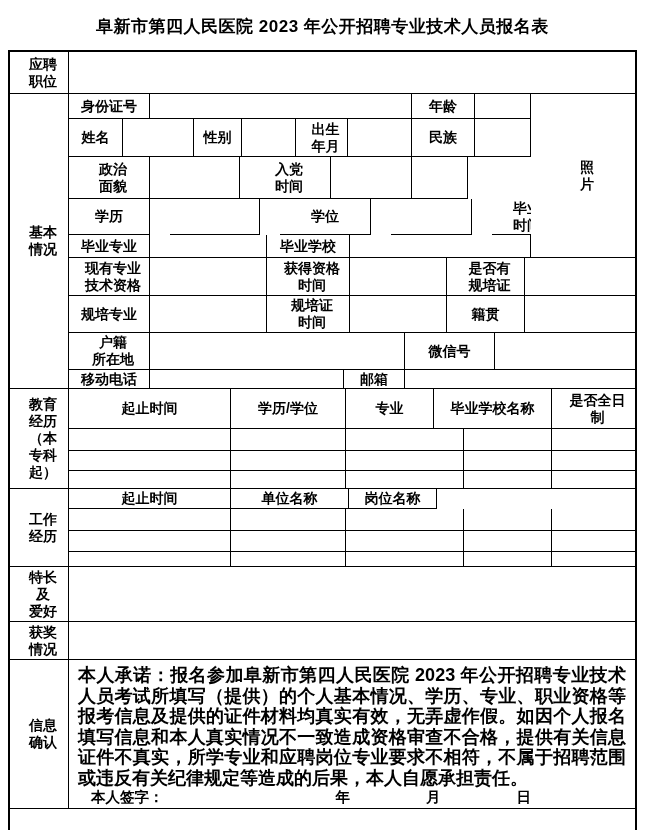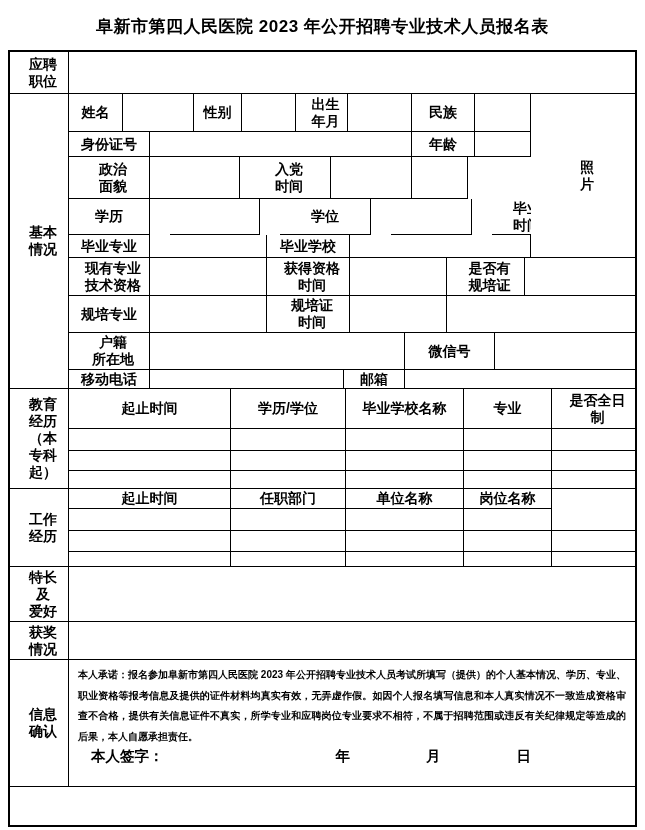--- a/index.html
+++ b/index.html
@@ -49,21 +49,21 @@
   .lbl{white-space:pre-line;padding-left:8px;}
   .fill{background:#fff;}
   .pledgecell{
     flex-direction:column;
     align-items:stretch;
     justify-content:flex-start;
     text-align:left;
     padding:5px 9px 2px 9px;
   }
   .pledge{
-    font-size:10px;
+    font-size:18px;
     line-height:20.5px;
     text-align:justify;
   }
   .sigrow{
     display:flex;
     align-items:baseline;
     font-size:14.5px;
     margin-top:1px;
   }
   .sig-label{margin-left:13px;}
@@ -84,37 +84,37 @@
     <div class="cell nr fill" style="flex:1 1 auto;height:42px;"></div>
   </div>
 
   <div class="sec">
     <div class="cell lblcol lbl">基本
 情况</div>
     <div class="col flex1">
 
       <div class="row">
         <div class="col" style="flex:0 0 462px;width:462px;">
+          <div class="row" style="height:25px;">
+            <div class="cell" style="width:81px;">身份证号</div>
+            <div class="cell fill" style="width:262px;"></div>
+            <div class="cell" style="width:63px;">年龄</div>
+            <div class="cell fill" style="width:56px;"></div>
+          </div>
           <div class="row" style="height:38px;">
             <div class="cell" style="width:54px;">姓名</div>
             <div class="cell fill" style="width:71px;"></div>
             <div class="cell" style="width:48px;">性别</div>
             <div class="cell fill" style="width:54px;"></div>
             <div class="cell lbl" style="width:52px;">出生
 年月</div>
             <div class="cell fill" style="width:64px;"></div>
             <div class="cell" style="width:63px;">民族</div>
             <div class="cell fill" style="width:56px;"></div>
           </div>
-          <div class="row" style="height:25px;">
-            <div class="cell" style="width:81px;">身份证号</div>
-            <div class="cell fill" style="width:262px;"></div>
-            <div class="cell" style="width:63px;">年龄</div>
-            <div class="cell fill" style="width:56px;"></div>
-          </div>
           <div class="row" style="height:42px;">
             <div class="cell lbl" style="width:81px;">政治
 面貌</div>
             <div class="cell fill" style="width:90px;"></div>
             <div class="cell lbl" style="width:91px;">入党
 时间</div>
             <div class="cell fill" style="width:81px;"></div>
             <div class="cell fill" style="width:56px;"></div>
           </div>
           <div class="row" style="height:36px;gap:20px;">
@@ -147,20 +147,21 @@
         <div class="cell lbl" style="width:78px;">是否有
 规培证</div>
         <div class="cell nr fill" style="flex:1 1 auto;"></div>
       </div>
       <div class="row" style="height:37px;">
         <div class="cell" style="width:81px;">规培专业</div>
         <div class="cell fill" style="width:117px;"></div>
         <div class="cell lbl" style="width:83px;">规培证
 时间</div>
         <div class="cell fill" style="width:97px;"></div>
+        <div class="cell" style="width:78px;">籍贯</div>
         <div class="cell nr fill" style="flex:1 1 auto;"></div>
       </div>
       <div class="row" style="height:37px;">
         <div class="cell lbl" style="width:81px;">户籍
 所在地</div>
         <div class="cell fill" style="width:255px;"></div>
         <div class="cell" style="width:90px;">微信号</div>
         <div class="cell nr fill" style="flex:1 1 auto;"></div>
       </div>
       <div class="row" style="height:19px;">
@@ -176,22 +177,22 @@
   <div class="sec">
     <div class="cell lblcol lbl">教育
 经历
 （本
 专科
 起）</div>
     <div class="col flex1">
       <div class="row" style="height:40px;">
         <div class="cell" style="width:162px;">起止时间</div>
         <div class="cell" style="width:115px;">学历/学位</div>
+        <div class="cell" style="width:88px;">专业</div>
         <div class="cell" style="width:118px;">毕业学校名称</div>
-        <div class="cell" style="width:88px;">专业</div>
         <div class="cell nr lbl" style="flex:1 1 auto;">是否全日
 制</div>
       </div>
       <div class="row" style="height:22px;">
         <div class="cell fill" style="width:162px;"></div>
         <div class="cell fill" style="width:115px;"></div>
         <div class="cell fill" style="width:118px;"></div>
         <div class="cell fill" style="width:88px;"></div>
         <div class="cell nr fill" style="flex:1 1 auto;"></div>
       </div>
@@ -211,21 +212,20 @@
       </div>
     </div>
   </div>
 
   <div class="sec">
     <div class="cell lblcol lbl">工作
 经历</div>
     <div class="col flex1">
       <div class="row" style="height:20px;">
         <div class="cell" style="width:162px;">起止时间</div>
-        <div class="cell" style="width:115px;">任职部门</div>
         <div class="cell" style="width:118px;">单位名称</div>
         <div class="cell" style="width:88px;">岗位名称</div>
         <div class="cell nr" style="flex:1 1 auto;margin-top:48px;">证明人</div>
       </div>
       <div class="row" style="height:22px;">
         <div class="cell fill" style="width:162px;"></div>
         <div class="cell fill" style="width:115px;"></div>
         <div class="cell fill" style="width:118px;"></div>
         <div class="cell fill" style="width:88px;"></div>
         <div class="cell nr fill" style="flex:1 1 auto;"></div>

